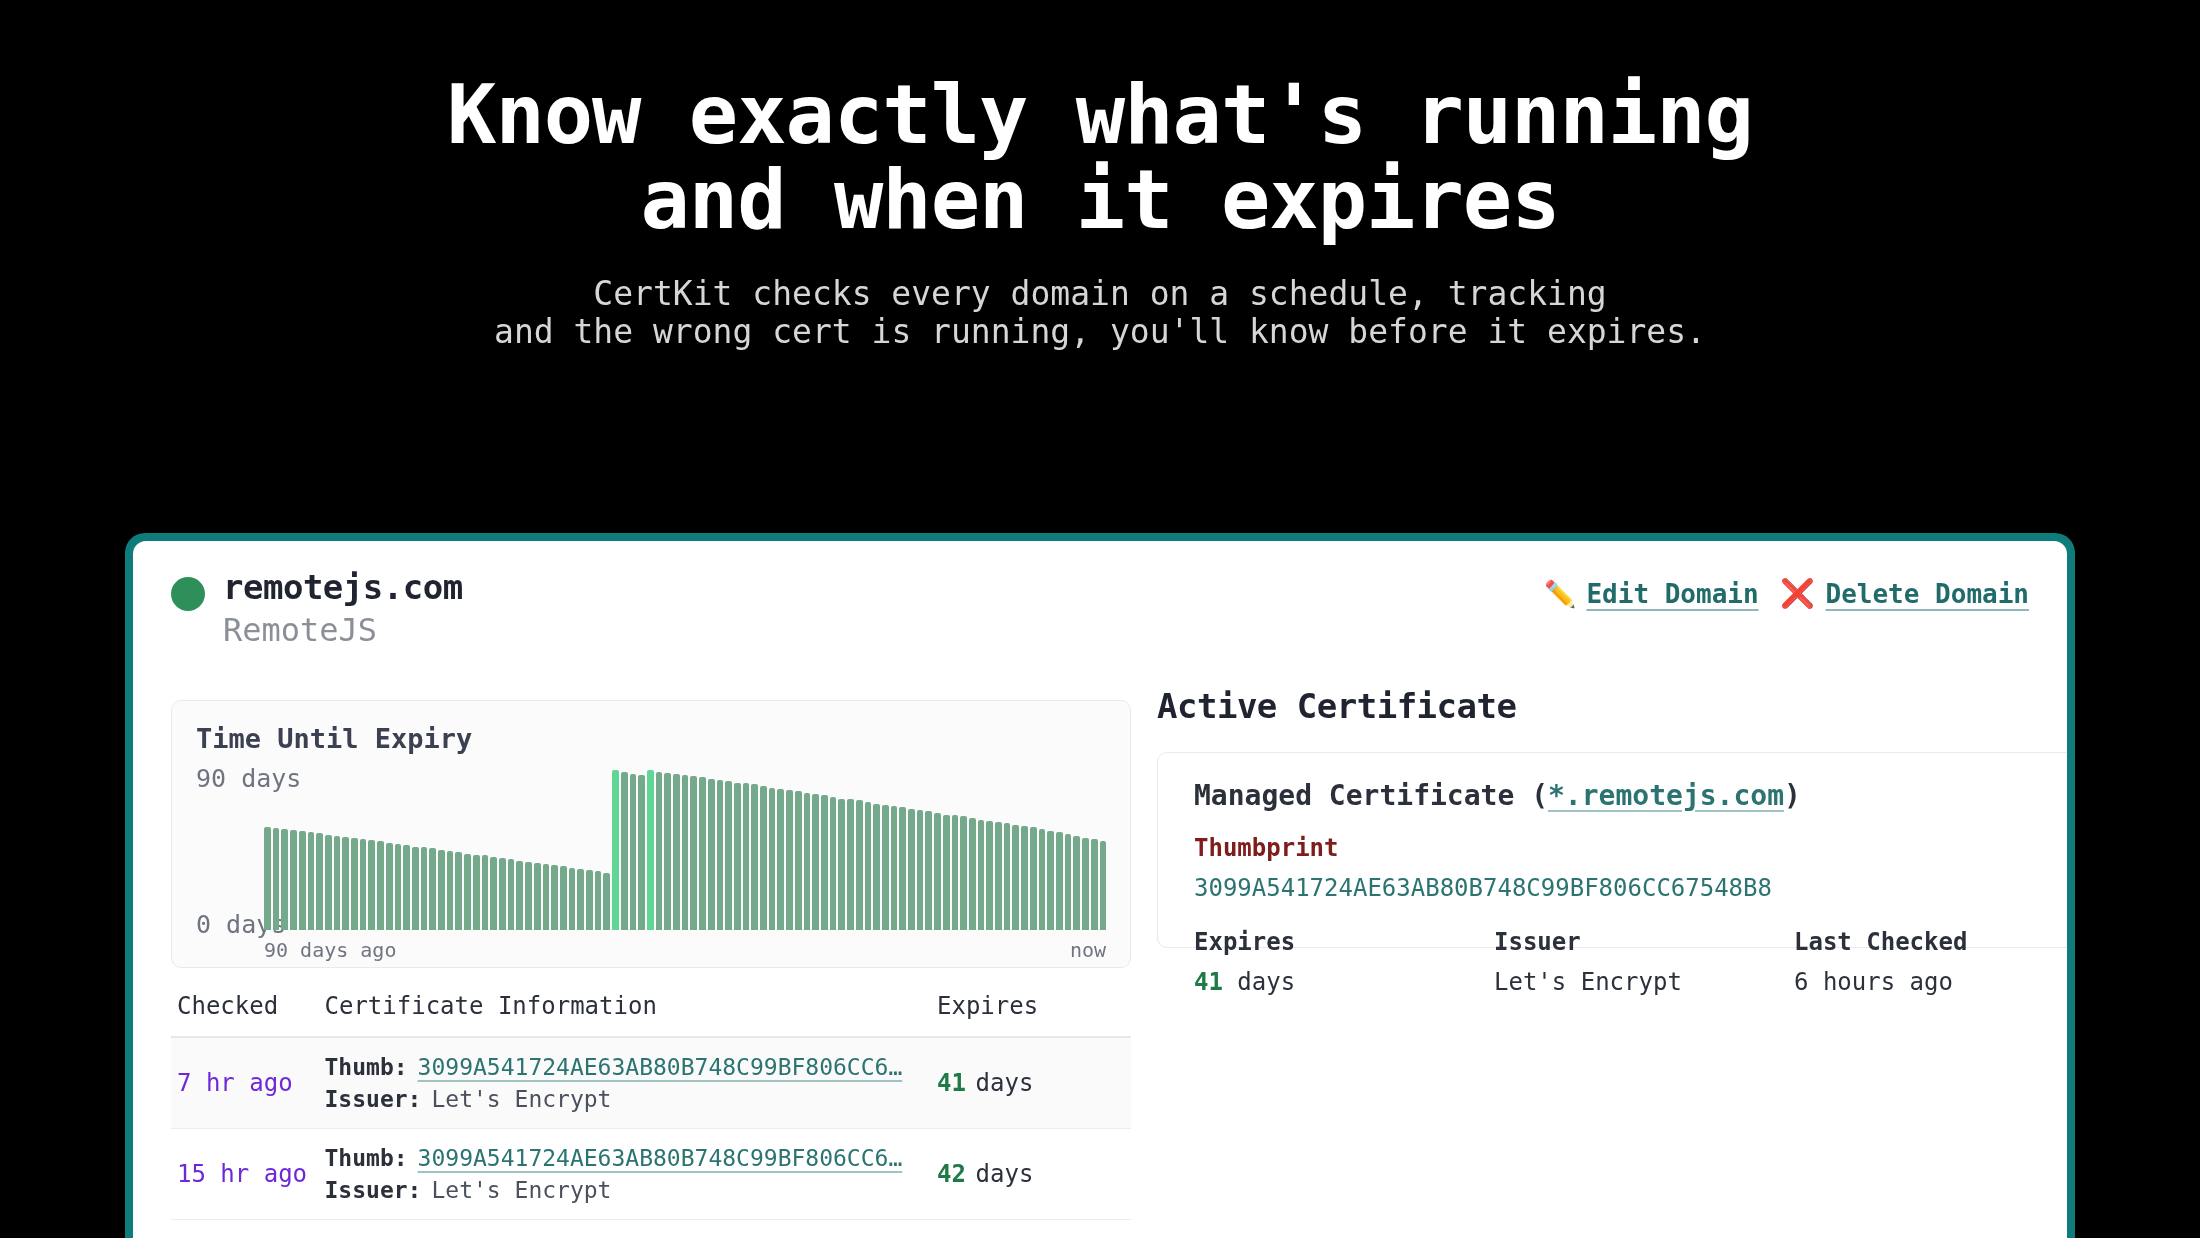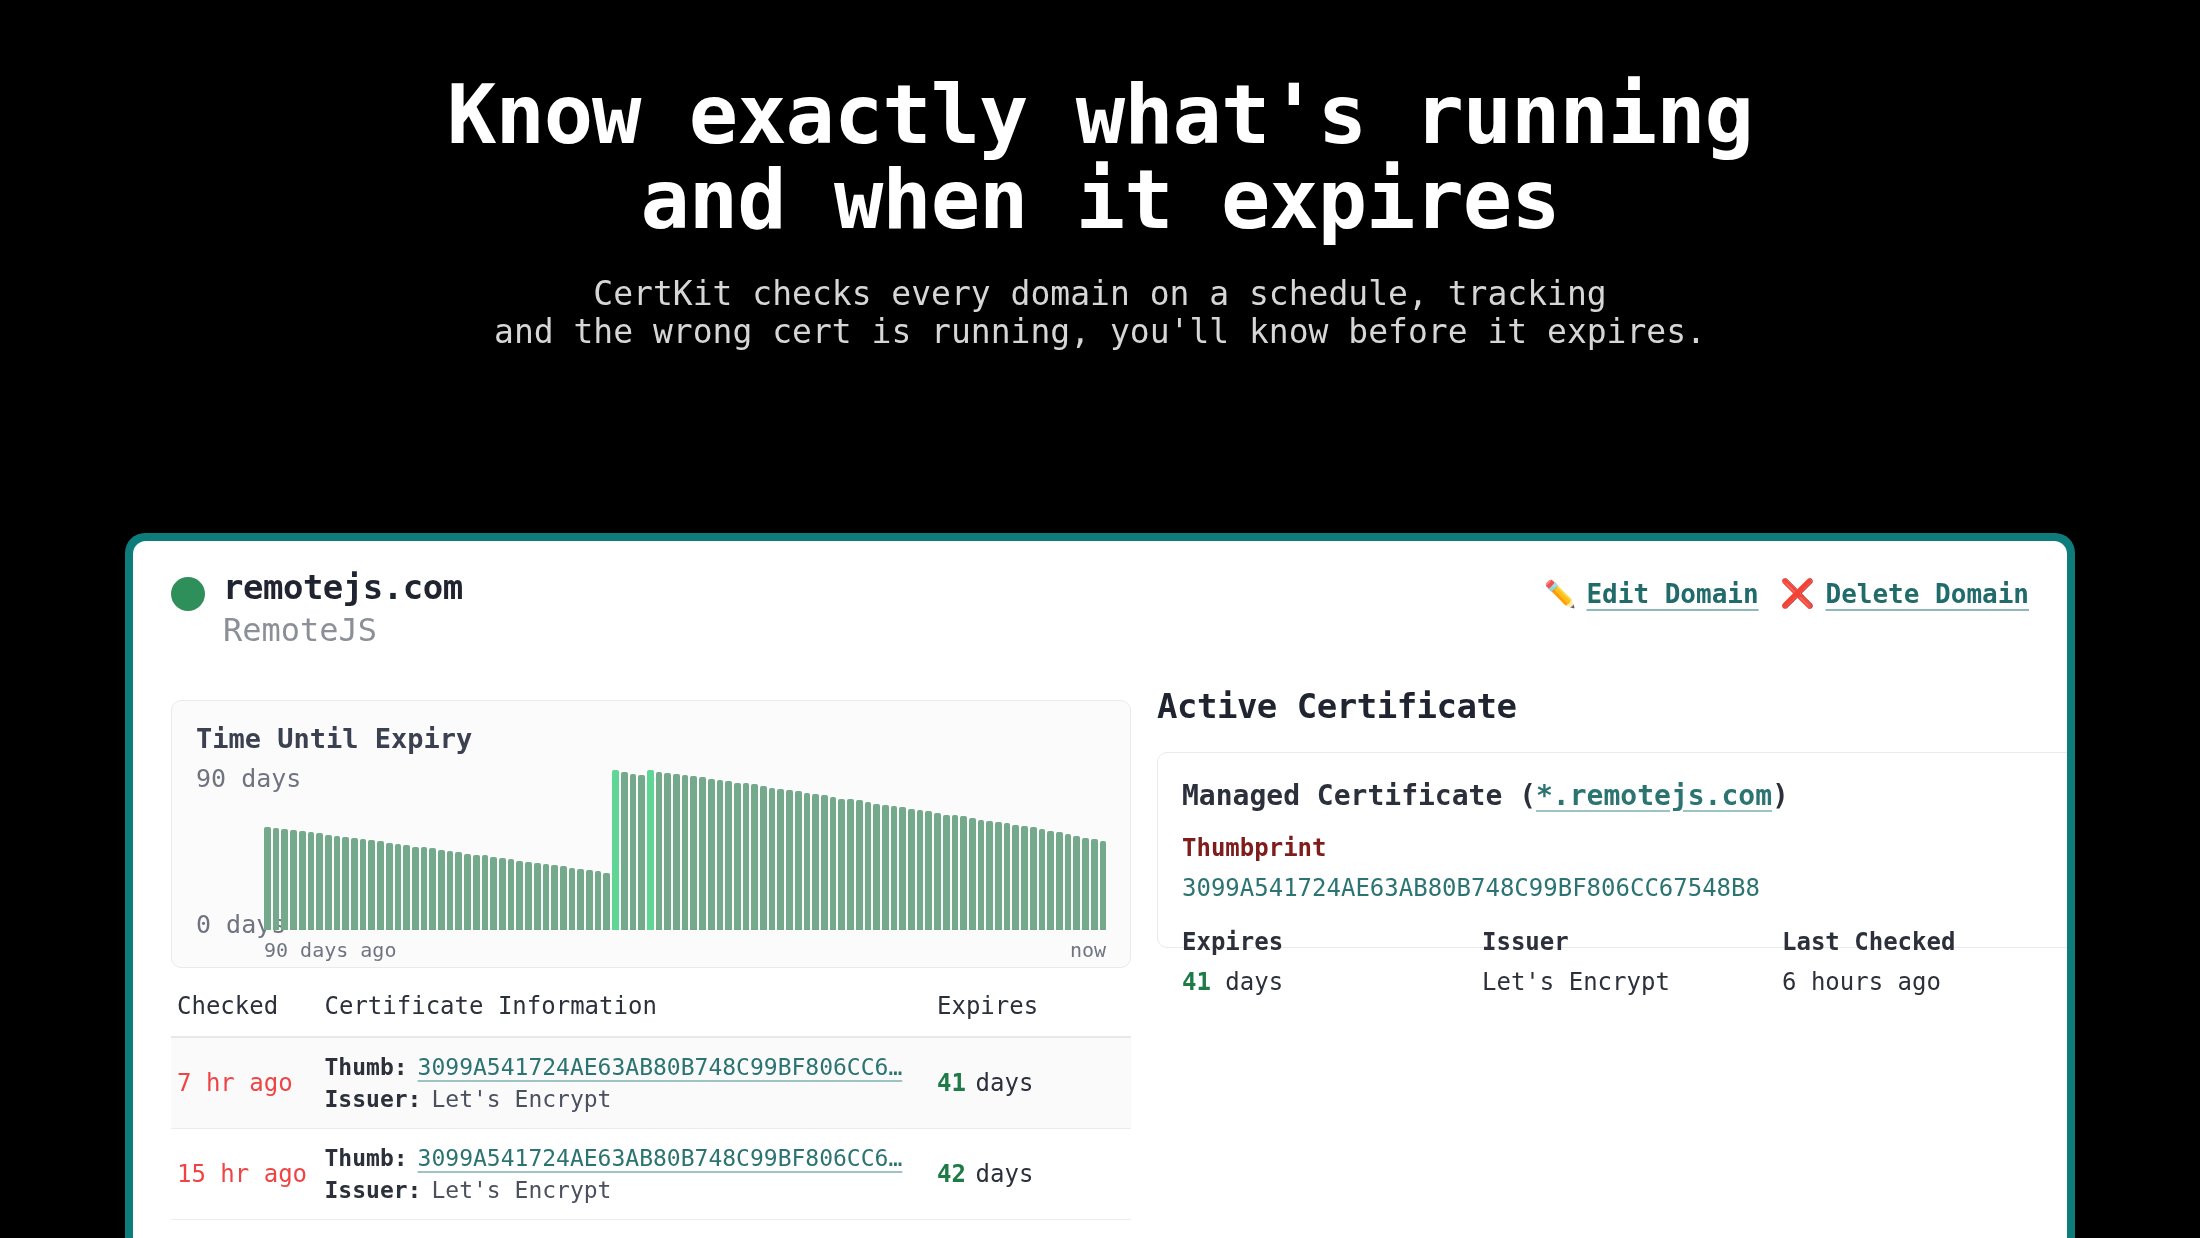--- a/index.html
+++ b/index.html
@@ -126,39 +126,39 @@
   .hist-table { width: 100%; border-collapse: collapse; margin-top: 14px; }
   .hist-table th {
     text-align: left; font-size: 24px; font-weight: normal; color: #2b303b;
     padding: 10px 6px 16px 6px; border-bottom: 2px solid #e7e8ec;
   }
   .hist-table th.expires-col { width: 200px; }
   .hist-table td {
     padding: 16px 6px; border-bottom: 1px solid #ececf0; vertical-align: middle;
   }
   .row-alt td { background: #fafafb; }
-  .ck { font-size: 24px; color: #ef4444; }
+  .ck { font-size: 24px; color: #6d28d9; }
   .lbl { font-size: 23px; font-weight: bold; color: #2b303b; }
   .thumb-link {
     font-size: 23px; color: #2b7471; text-decoration: underline;
     text-underline-offset: 5px; text-decoration-color: #9dc3c3; cursor: pointer;
   }
   .issuer-val { font-size: 23px; color: #4a505d; }
   .cert-line { display: flex; gap: 10px; align-items: baseline; }
   .cert-line + .cert-line { margin-top: 6px; }
   .exp-num { font-size: 24px; font-weight: bold; color: #1e7a46; }
   .exp-unit { font-size: 24px; color: #2b303b; }
 
   
   .cert-card {
     margin-top: 20px;
     background: #ffffff;
     border: 1px solid #e9eaee;
     border-radius: 10px;
-    padding: 26px 24px;
+    padding: 26px 36px;
     height: 196px;
   }
   .cert-head { font-size: 28px; font-weight: bold; color: #2b303b; }
   .cert-head .wild {
     color: #2b7471; text-decoration: underline;
     text-underline-offset: 5px; text-decoration-color: #9dc3c3; cursor: pointer;
   }
   .tp-label { font-size: 24px; font-weight: bold; color: #7f1d1d; margin-top: 22px; }
   .tp-value {
     font-size: 24px; color: #2b7471; margin-top: 12px;

